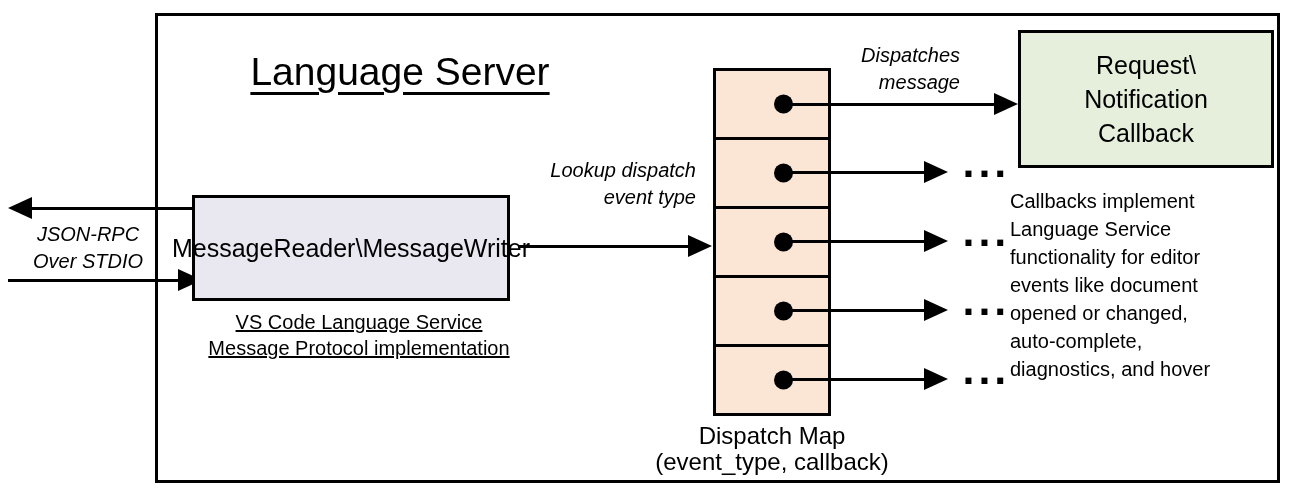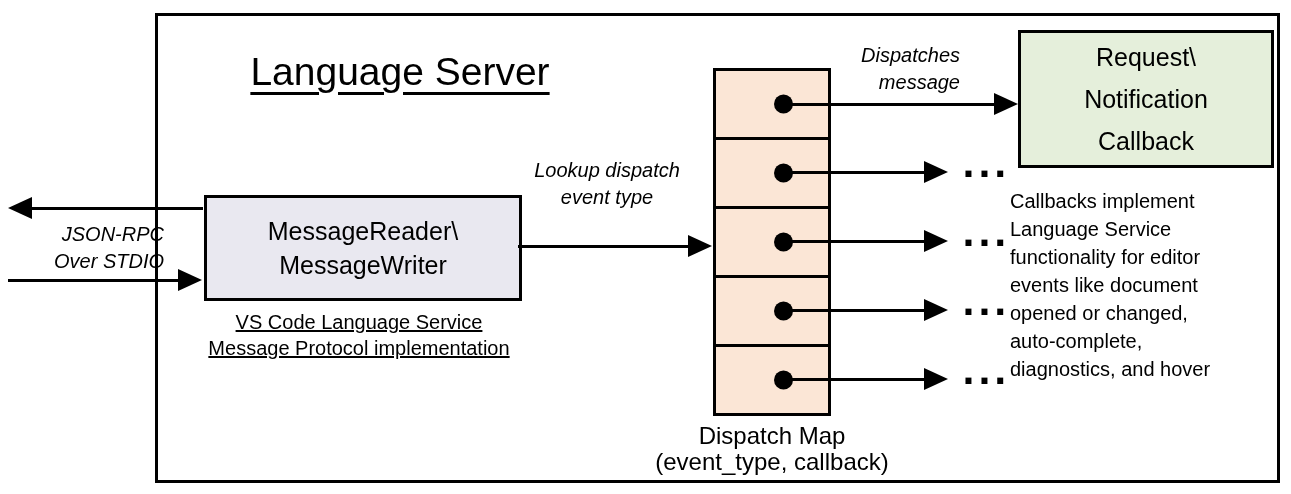--- a/index.html
+++ b/index.html
@@ -13,35 +13,35 @@
   .canvas{position:relative;width:1291px;height:494px;background:#ffffff;overflow:hidden;border-radius:10px;}
 
   .outer-box{position:absolute;left:155px;top:13px;width:1125px;height:470px;border:3px solid var(--ink);background:#ffffff;}
 
   .title{position:absolute;left:228px;top:50px;width:344px;text-align:center;font-size:39px;letter-spacing:0px;text-decoration:underline;text-decoration-thickness:3px;text-underline-offset:7px;}
 
   .hline{position:absolute;height:3px;background:var(--ink);}
   .head-right{position:absolute;width:0;height:0;border-top:11px solid transparent;border-bottom:11px solid transparent;border-left:24px solid var(--ink);}
   .head-left{position:absolute;width:0;height:0;border-top:11px solid transparent;border-bottom:11px solid transparent;border-right:24px solid var(--ink);}
 
-  .io-label{position:absolute;left:12px;top:221px;width:152px;text-align:right;font-style:italic;font-size:20px;line-height:27px;}
+  .io-label{position:absolute;left:12px;top:221px;width:152px;text-align:center;font-style:italic;font-size:20px;line-height:27px;}
 
-  .msg-box{position:absolute;left:204px;top:195px;width:318px;height:106px;background:var(--msg-fill);border:3px solid var(--ink);display:flex;flex-direction:column;align-items:center;justify-content:center;font-size:25px;line-height:34px;text-align:center;}
+  .msg-box{position:absolute;left:192px;top:195px;width:318px;height:106px;background:var(--msg-fill);border:3px solid var(--ink);display:flex;flex-direction:row;align-items:center;justify-content:center;font-size:25px;line-height:34px;text-align:center;}
   .msg-caption{position:absolute;left:198px;top:309px;width:322px;text-align:center;font-size:20px;line-height:26px;text-decoration:underline;}
 
-  .lookup-label{position:absolute;left:518px;top:157px;width:178px;text-align:center;font-style:italic;font-size:20px;line-height:27px;}
+  .lookup-label{position:absolute;left:518px;top:157px;width:178px;text-align:right;font-style:italic;font-size:20px;line-height:27px;}
 
   .stack{position:absolute;left:713px;top:68px;width:118px;height:348px;border:3px solid var(--ink);background:var(--cell-fill);display:flex;flex-direction:column;}
   .cell{flex:1;position:relative;border-bottom:3px solid var(--ink);}
   .cell:last-child{border-bottom:none;}
   .dot{position:absolute;left:58px;top:50%;transform:translateY(-50%);width:19px;height:19px;border-radius:50%;background:var(--ink);}
 
   .dispatches-label{position:absolute;left:826px;top:42px;width:134px;text-align:right;font-style:italic;font-size:20px;line-height:27px;}
 
-  .cb-box{position:absolute;left:1018px;top:30px;width:256px;height:138px;background:var(--cb-fill);border:3px solid var(--ink);display:flex;flex-direction:column;align-items:center;justify-content:center;font-size:25px;line-height:34px;text-align:center;gap:8px;}
+  .cb-box{position:absolute;left:1018px;top:30px;width:256px;height:138px;background:var(--cb-fill);border:3px solid var(--ink);display:flex;flex-direction:column;align-items:center;justify-content:center;font-size:25px;line-height:34px;text-align:center;}
 
   .note{position:absolute;left:1010px;top:187px;width:272px;text-align:left;font-size:20px;line-height:28px;}
 
   .map-caption{position:absolute;left:650px;top:423px;width:244px;text-align:center;font-size:24px;line-height:26px;}
 
   .ellipsis{position:absolute;width:60px;height:34px;line-height:34px;font-family:"DejaVu Sans",sans-serif;font-weight:bold;font-size:34px;letter-spacing:3px;}
 </style>
 </head>
 <body>
 

